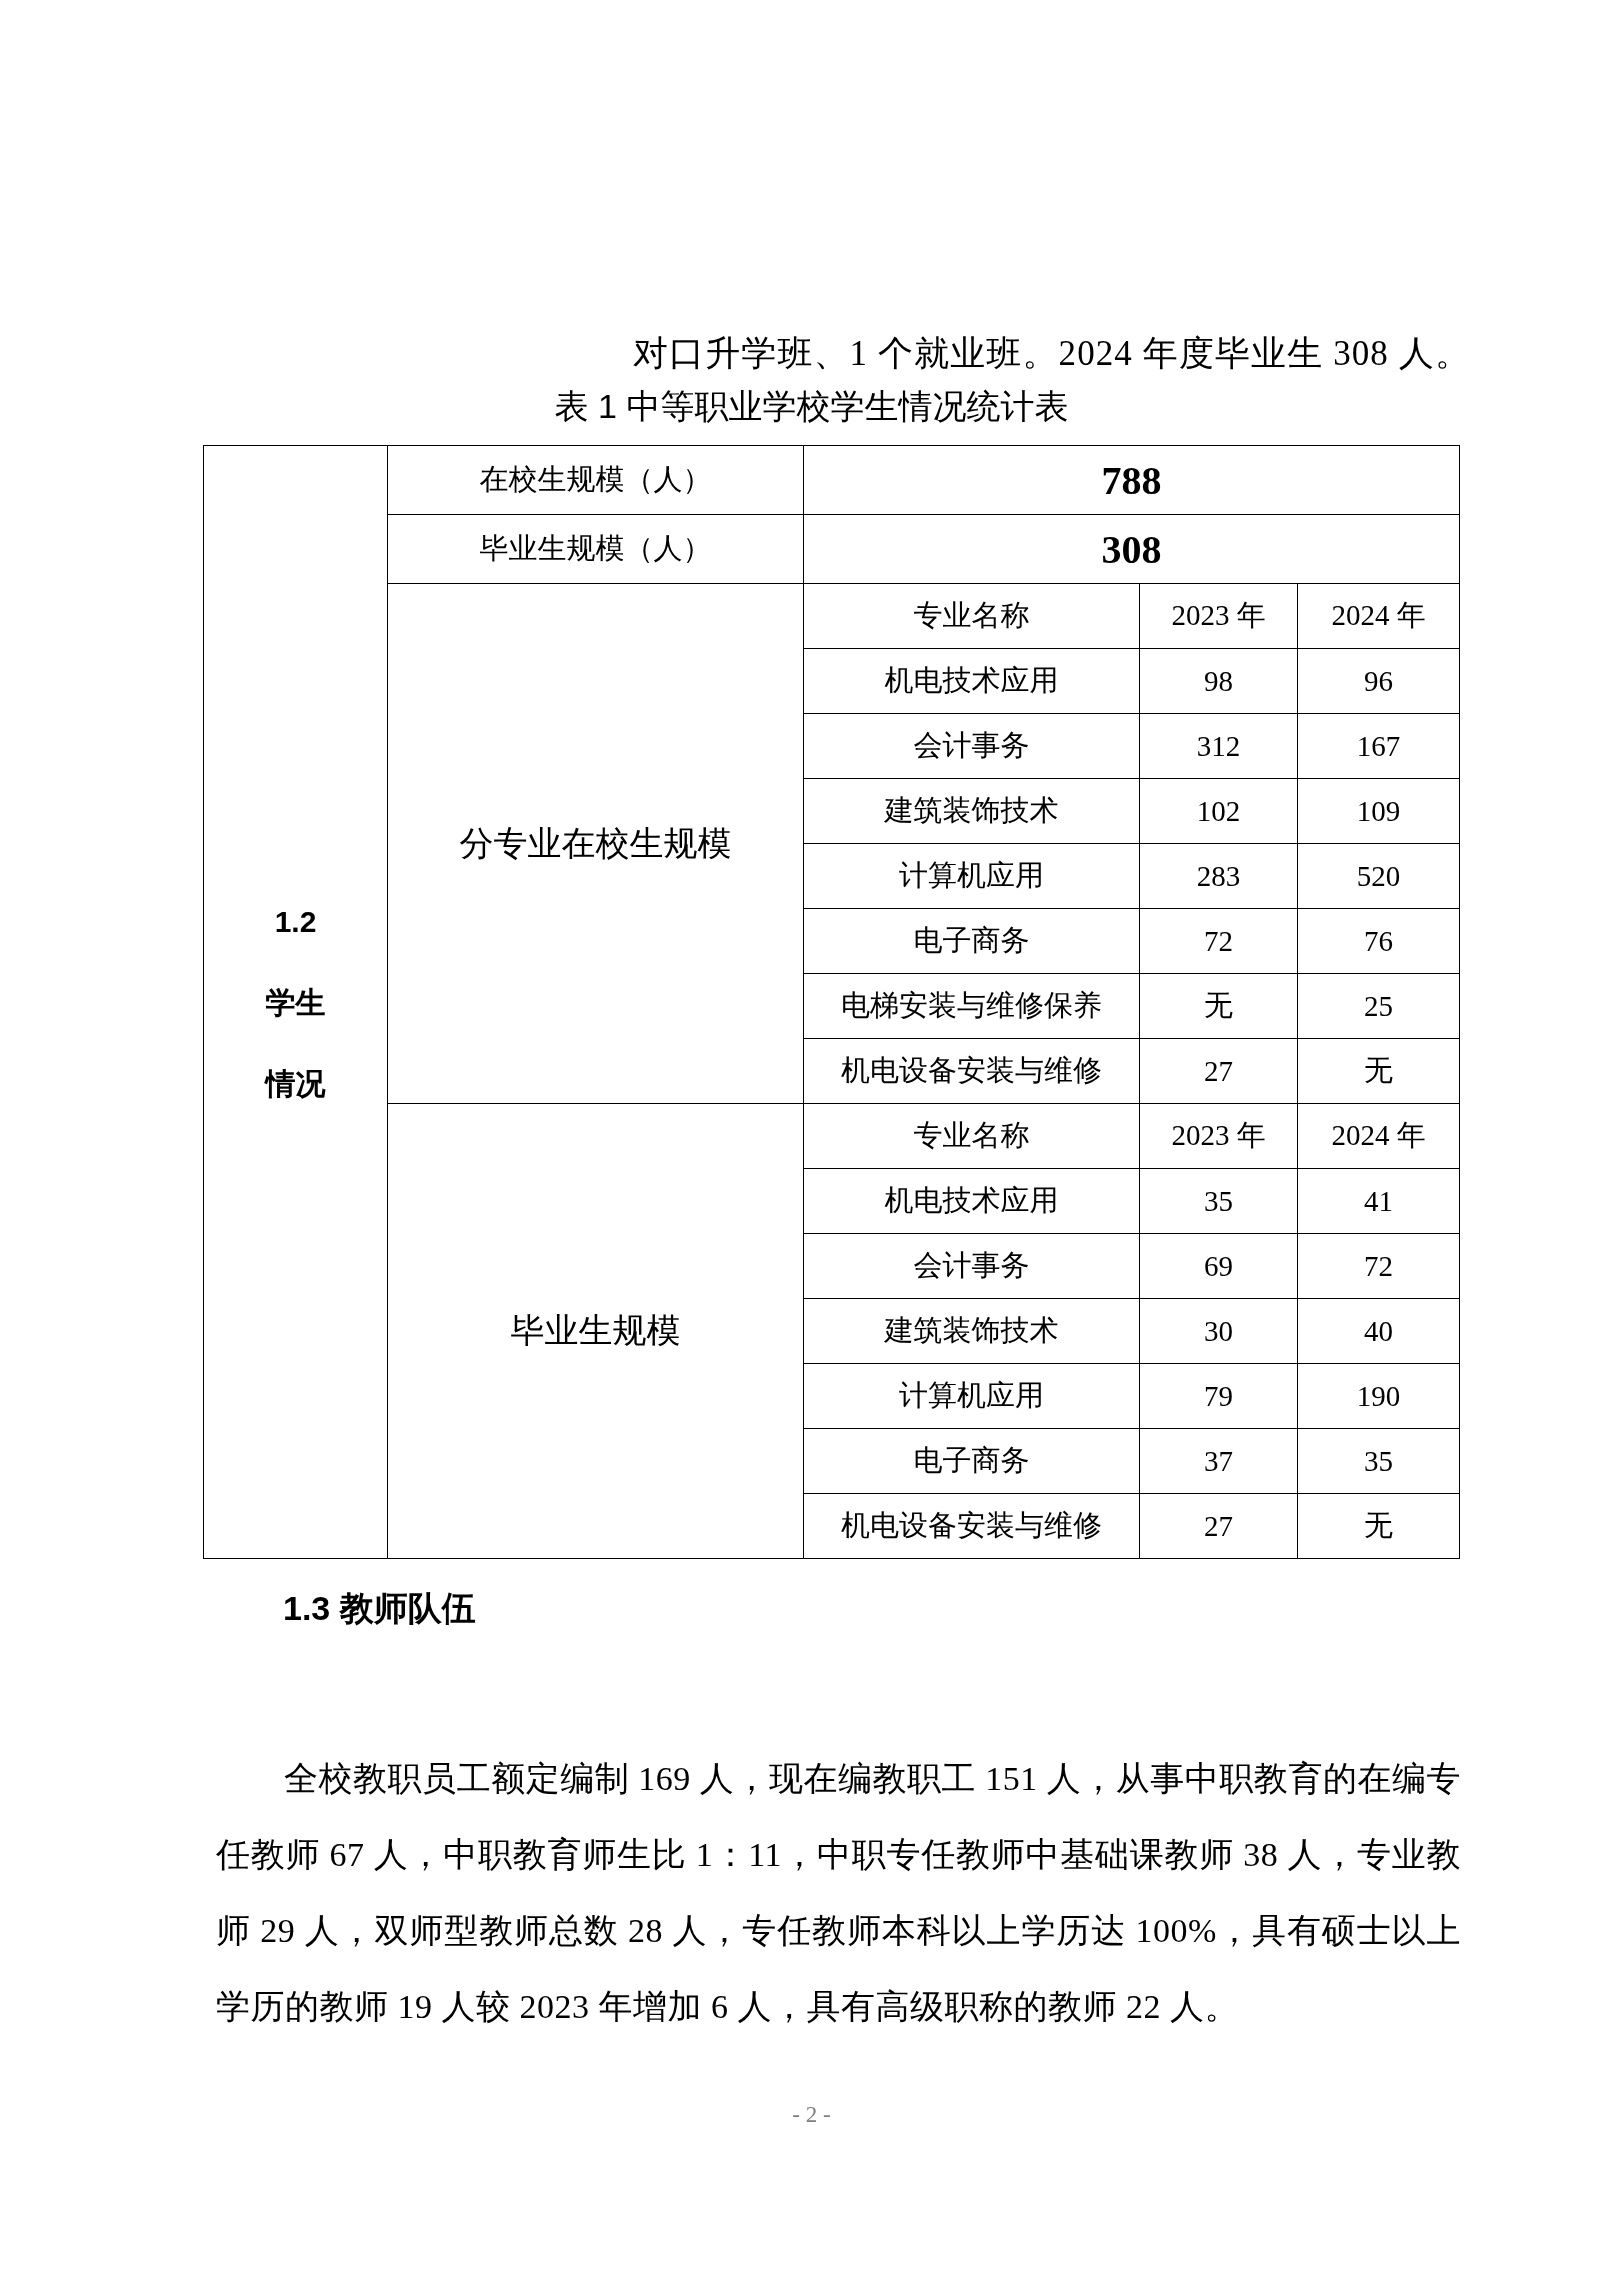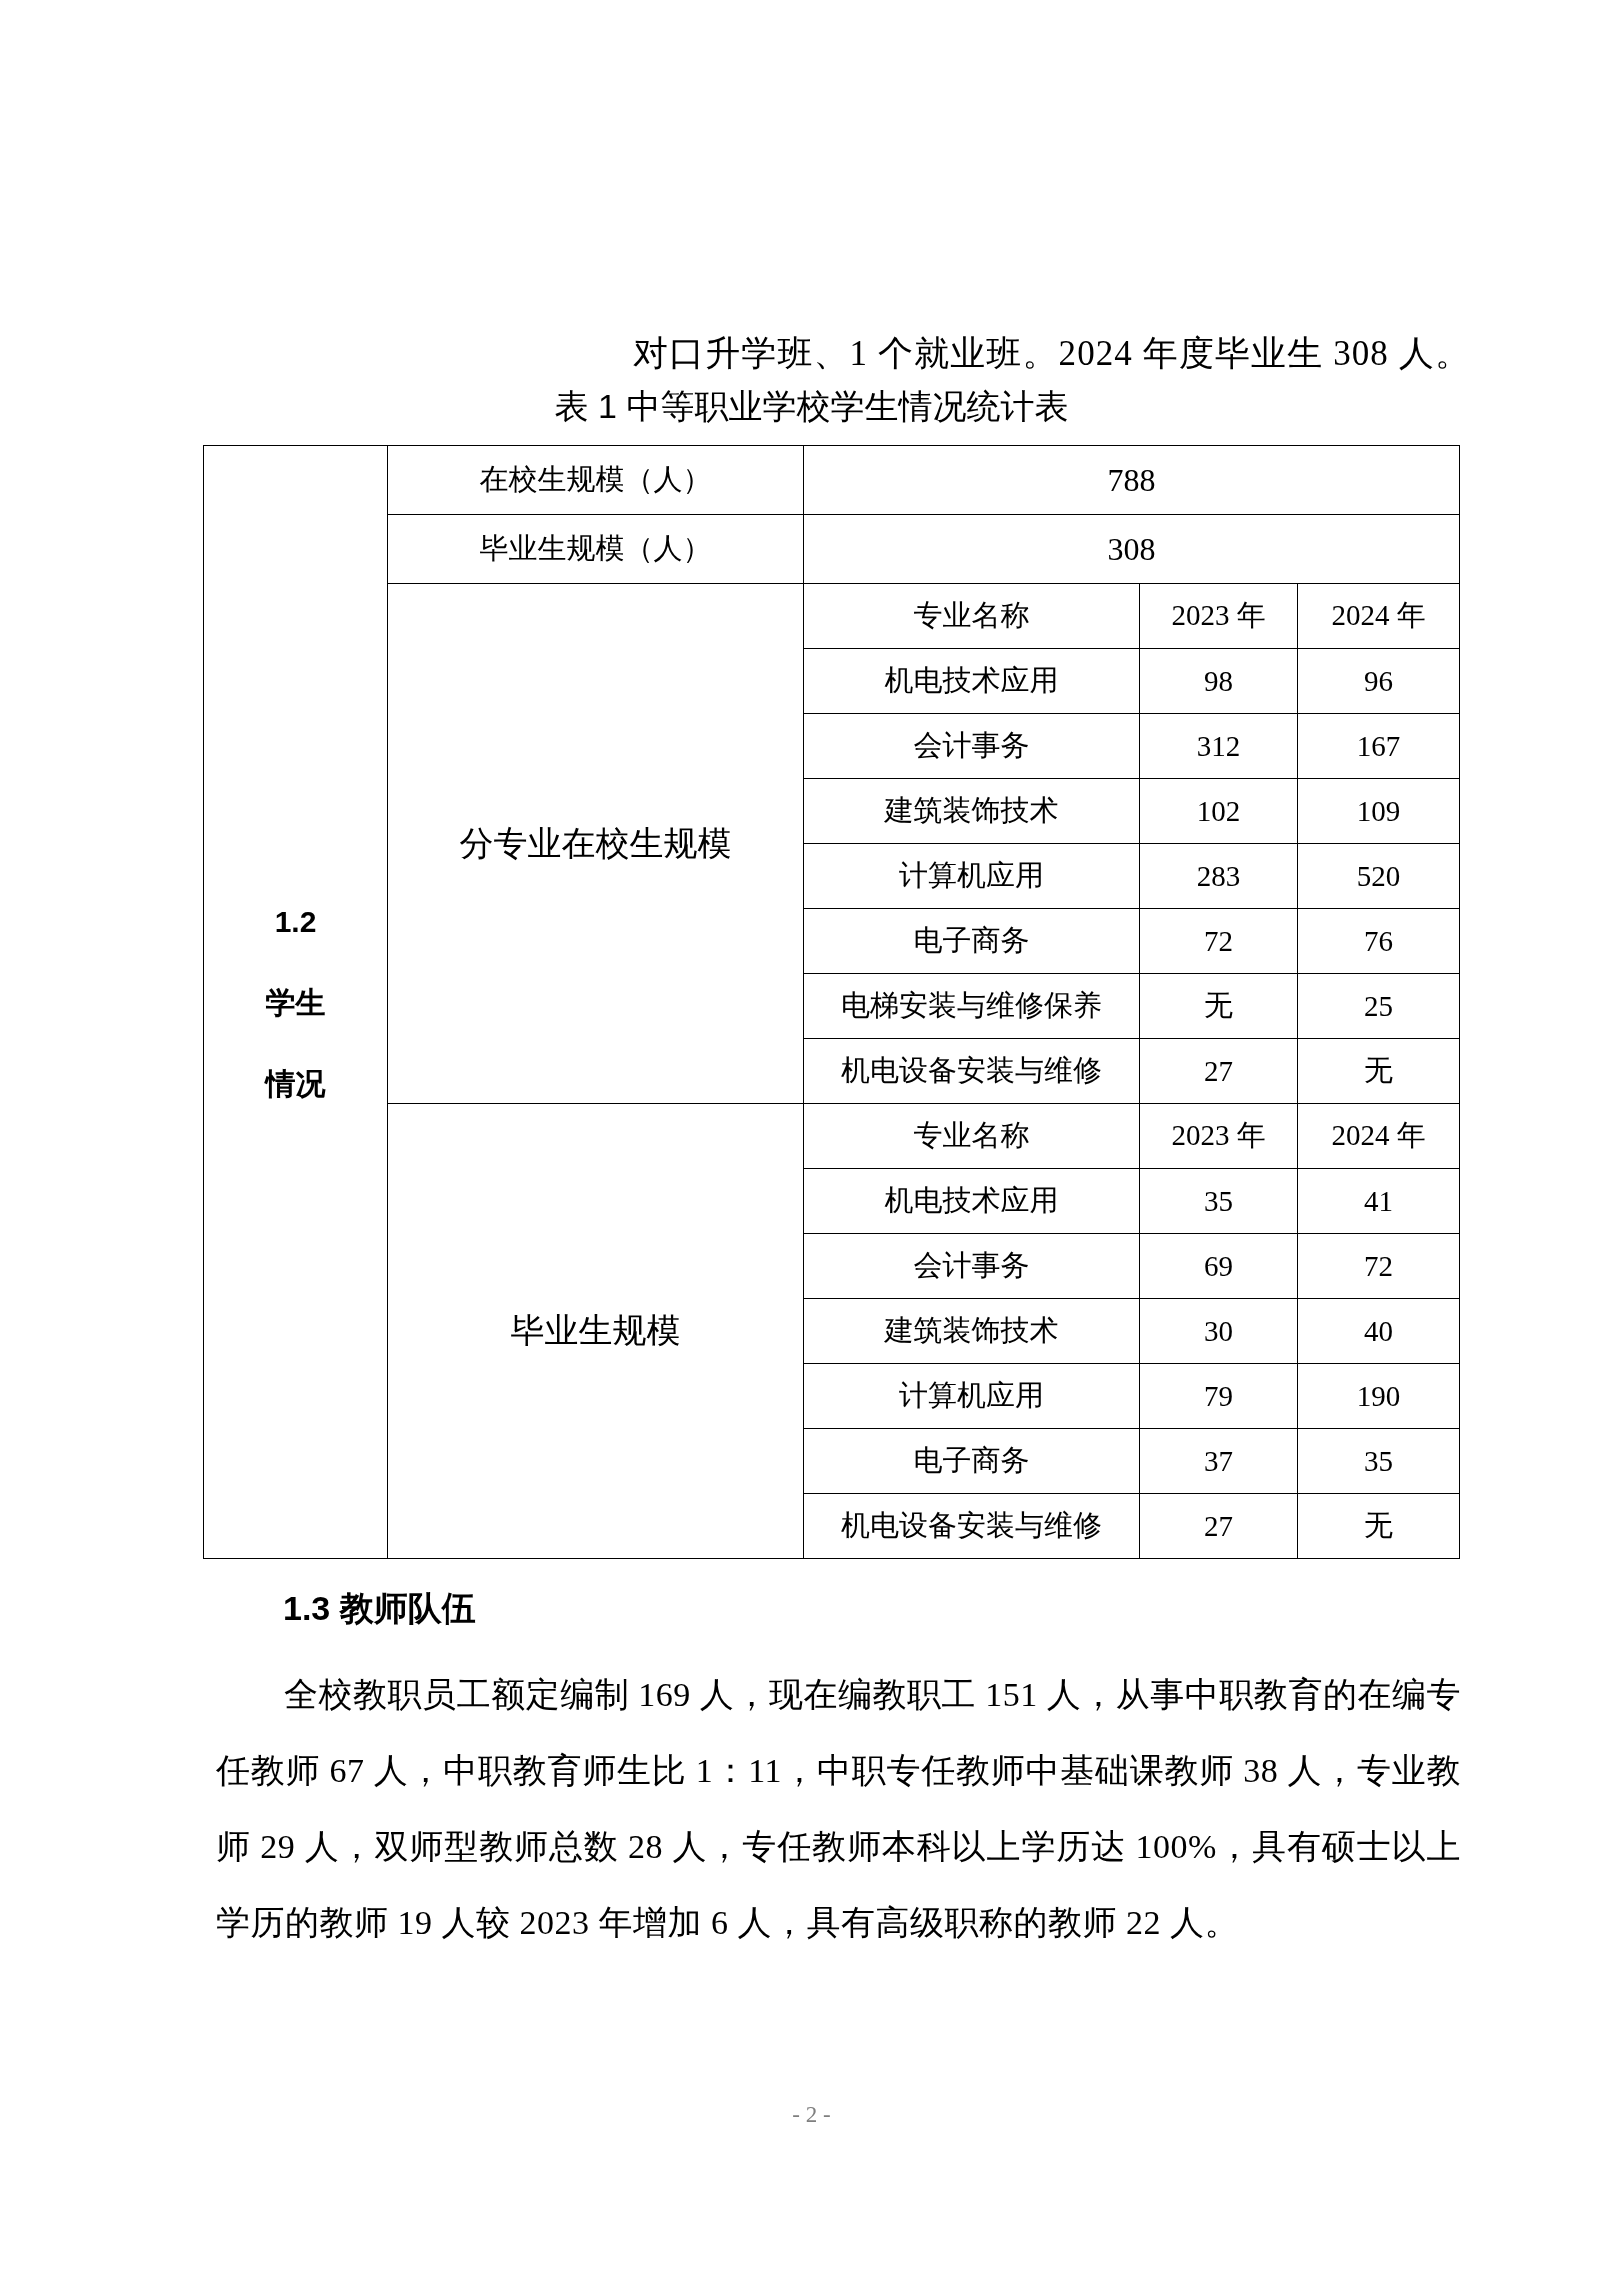--- a/index.html
+++ b/index.html
@@ -15,27 +15,27 @@
               border-collapse:collapse;table-layout:fixed;
               font-family:"Liberation Serif",serif;font-size:29px;}
   table.stats td{border:1.6px solid #000000;text-align:center;vertical-align:middle;padding:0 3.2px;
                  overflow:hidden;}
   tr.r-summary{height:69px;}
   tr.r-data{height:65px;}
 
   .c-group{font-family:"Liberation Sans",sans-serif;font-weight:700;font-size:30px;}
   .gline{line-height:81px;}
   .c-section{font-size:34px;}
-  .v-bold{font-weight:400;font-size:32px;font-family:"Liberation Serif",serif;}
+  .v-bold{font-weight:700;font-size:40px;font-family:"Liberation Serif",serif;}
 
   .h13{position:absolute;top:1576px;left:216px;width:1245px;
        font-family:"Liberation Sans",sans-serif;font-weight:700;font-size:34px;line-height:49px;
        padding-left:67px;box-sizing:border-box;margin-top:8px;}
 
-  .bodytext{position:absolute;top:1623px;left:216px;width:1245px;
+  .bodytext{position:absolute;top:1707px;left:216px;width:1245px;
             font-family:"Liberation Serif",serif;font-size:34px;line-height:76px;
             text-align:justify;text-indent:2em;letter-spacing:0.5px;}
 
   .pagefooter{position:absolute;top:2099px;left:162px;width:1299px;text-align:center;
               color:#7f7f7f;font-family:"Liberation Serif",serif;font-size:23px;line-height:32px;}
 </style>
 </head>
 <body>
 
 <div class="page">

